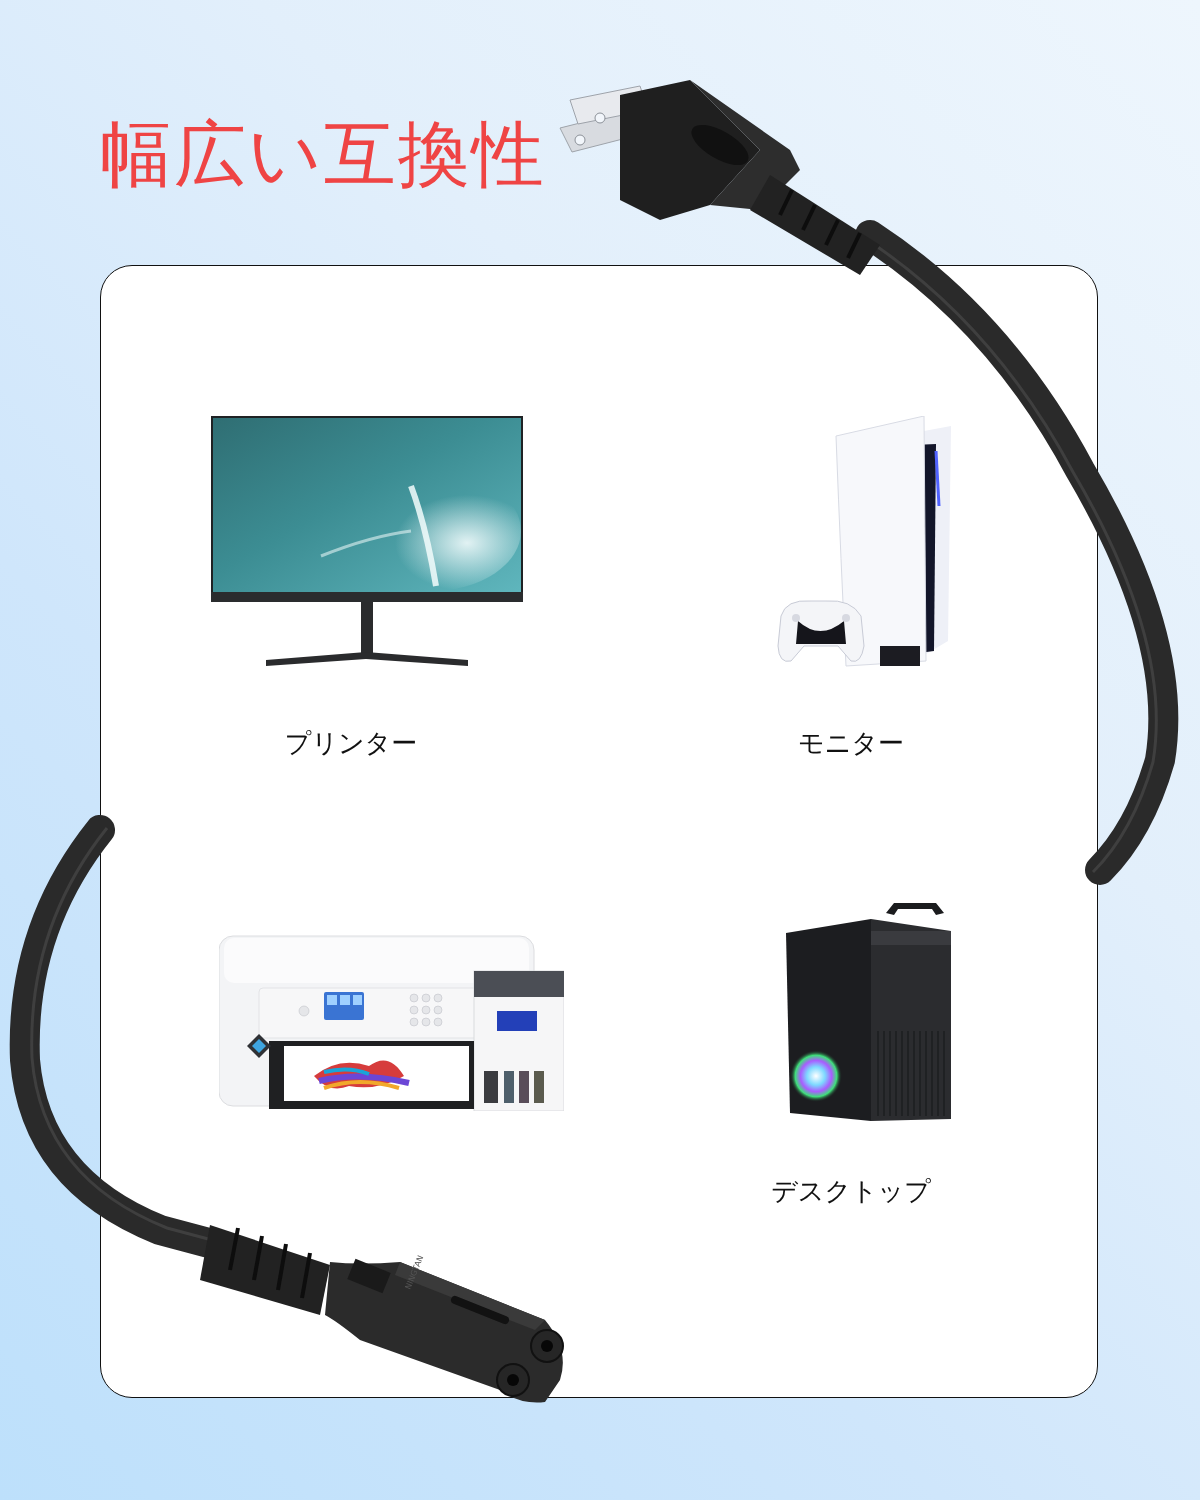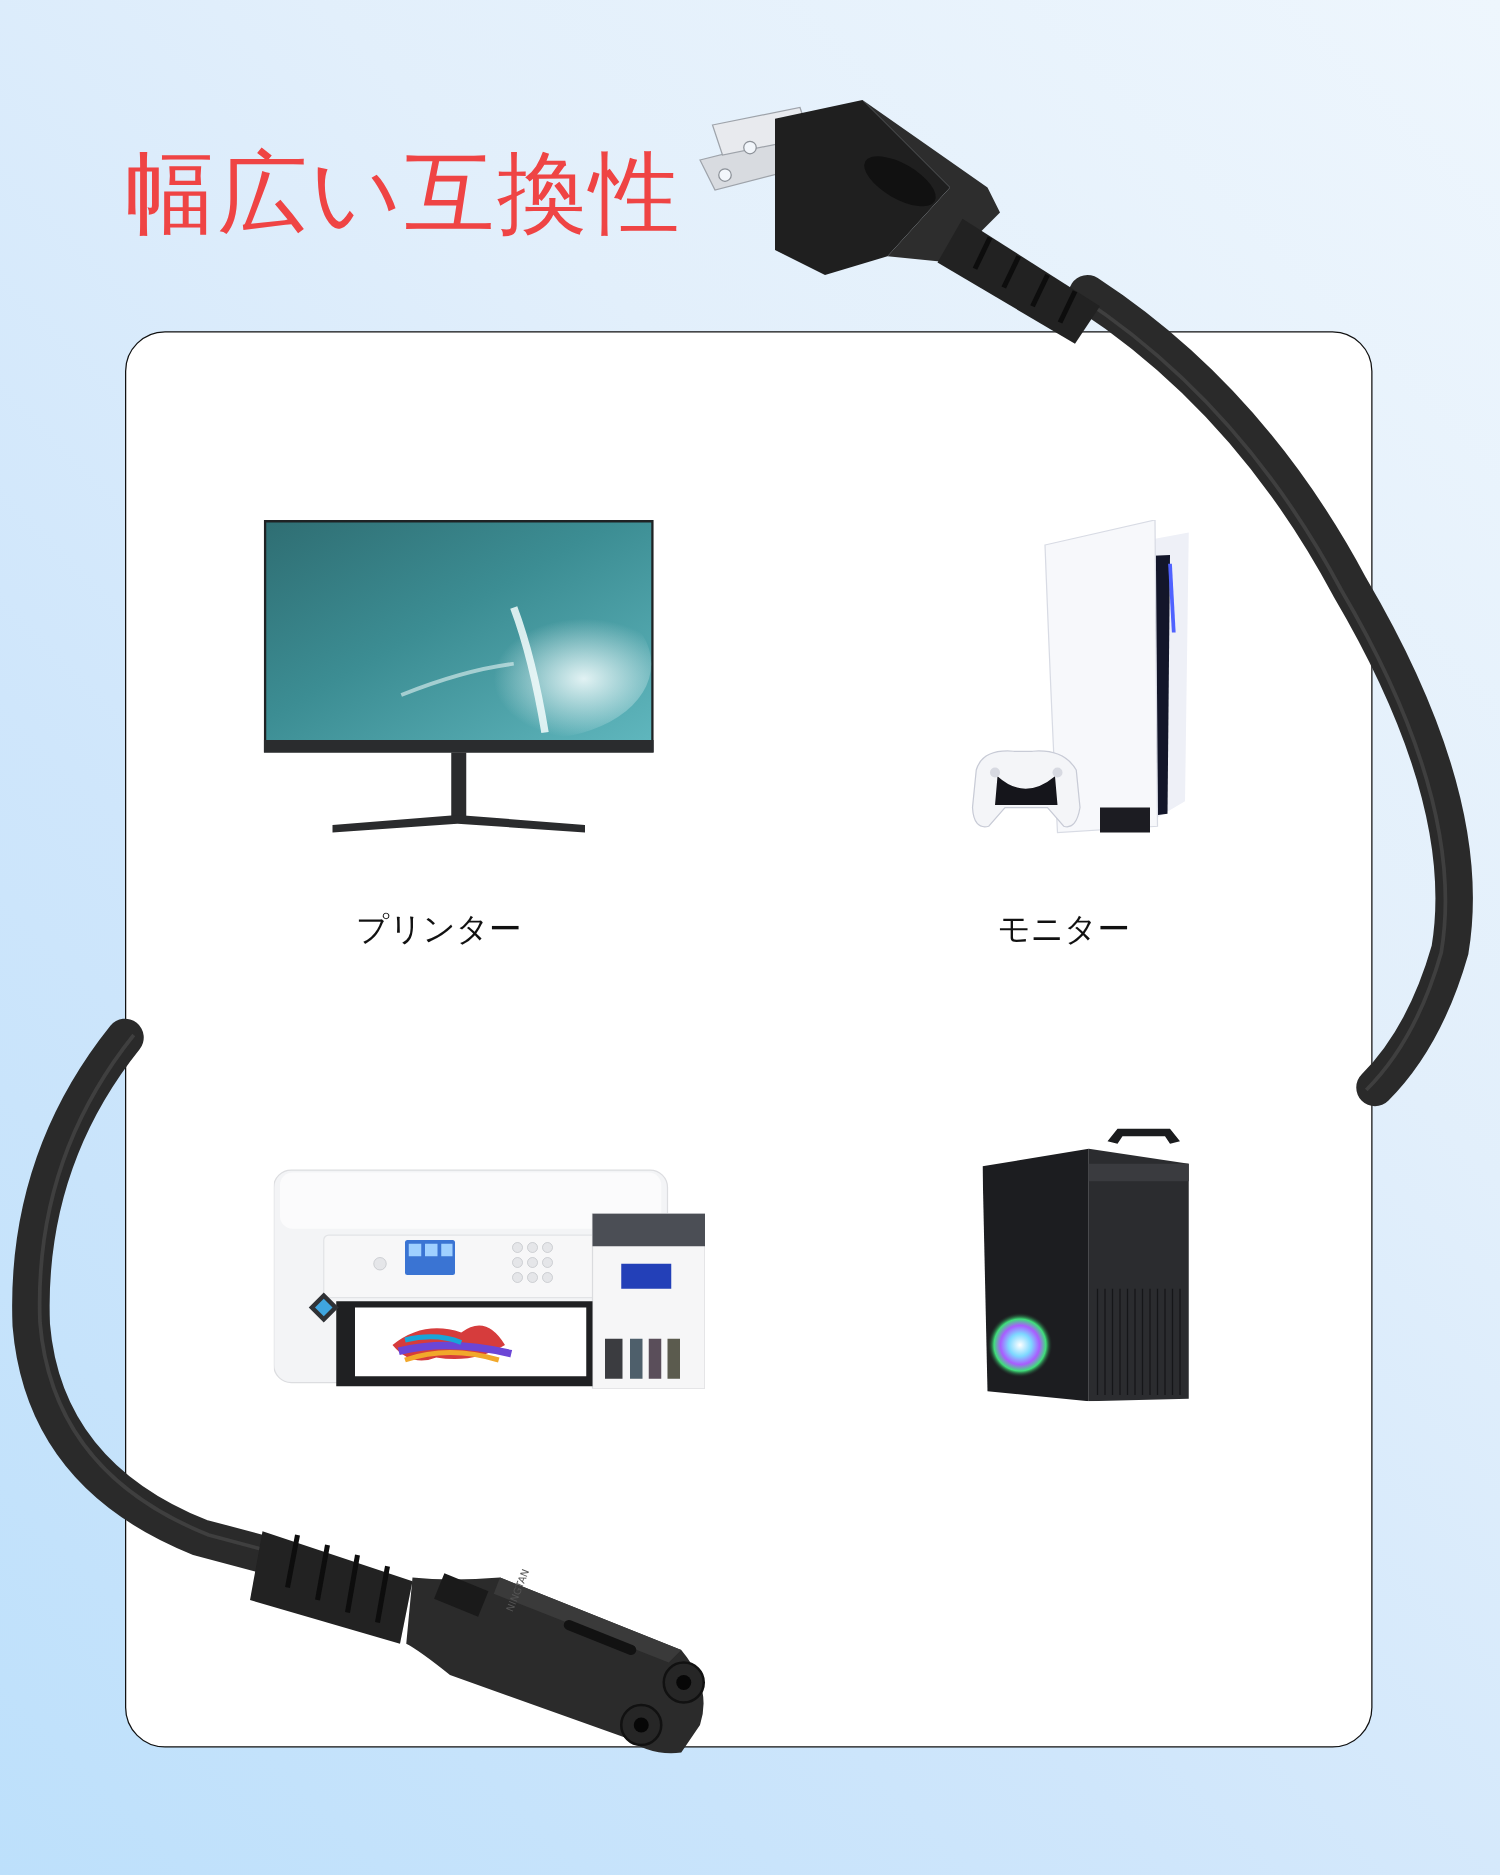--- a/index.html
+++ b/index.html
@@ -136,20 +136,21 @@
         <radialGradient id="rgb" cx="0.5" cy="0.5" r="0.5">
           <stop offset="0" stop-color="#ffffff"></stop>
           <stop offset="0.35" stop-color="#7dd8ff"></stop>
           <stop offset="0.6" stop-color="#a95cff"></stop>
           <stop offset="0.8" stop-color="#3fe07a"></stop>
           <stop offset="1" stop-color="#1c1d20" stop-opacity="0"></stop>
         </radialGradient>
       </defs>
       <circle cx="30" cy="175" r="26" fill="url(#rgb)"></circle>
     </svg>
+    <div class="label" style="top:348px;">デスクトップ</div>
   </div>
 </div>
 
 <svg class="cable" viewBox="0 0 1200 1500">
 
   <path d="M870 235 Q1000 320 1080 470 Q1180 640 1160 760 Q1140 830 1100 870" stroke="#2a2a2a" stroke-width="30" fill="none" stroke-linecap="round"></path>
   <path d="M870 235 Q1000 320 1080 470 Q1180 640 1160 760 Q1140 830 1100 870" stroke="#505050" stroke-width="3" fill="none" opacity="0.55" transform="translate(-7,2)"></path>
 
   <path d="M100 830 Q20 930 25 1060 Q35 1180 160 1230 L235 1250" stroke="#2a2a2a" stroke-width="30" fill="none" stroke-linecap="round"></path>
   <path d="M100 830 Q20 930 25 1060 Q35 1180 160 1230 L235 1250" stroke="#505050" stroke-width="3" fill="none" opacity="0.55" transform="translate(7,-2)"></path>

